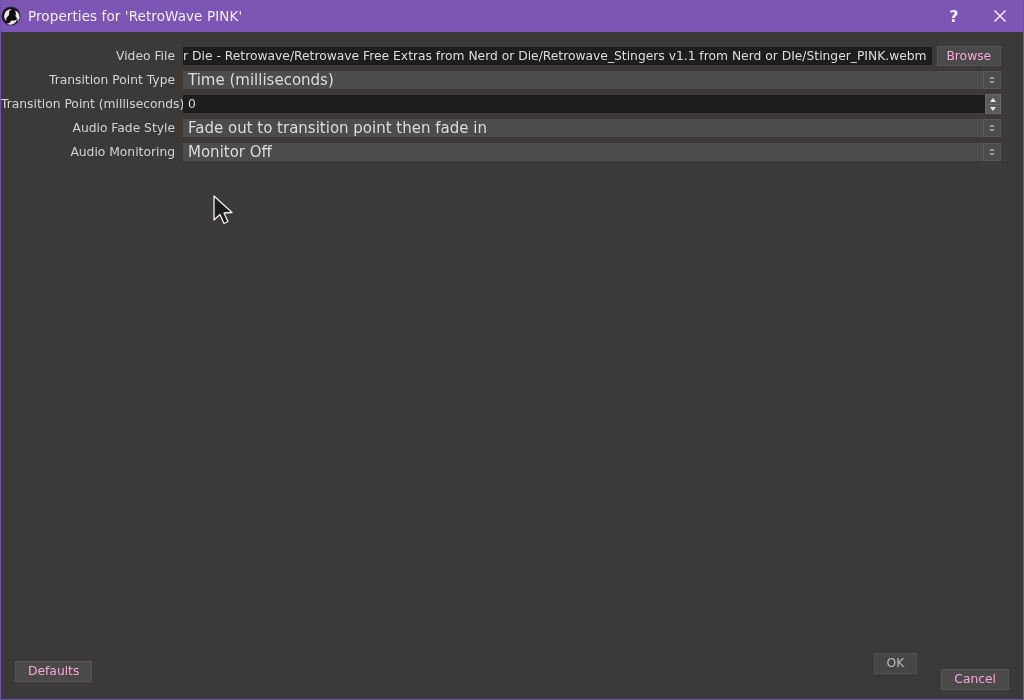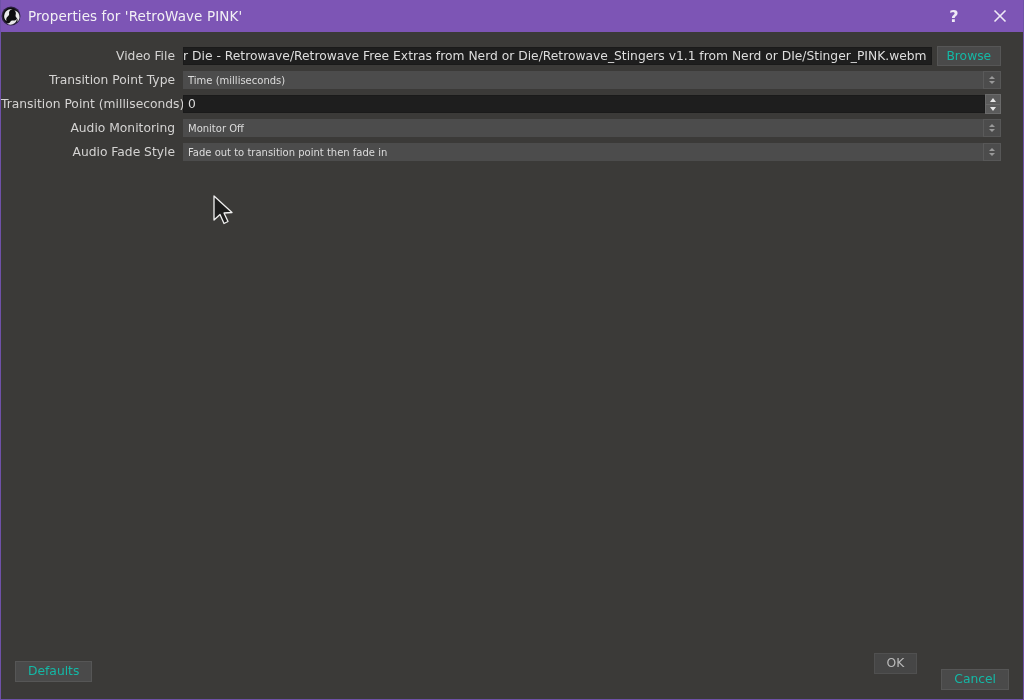--- a/index.html
+++ b/index.html
@@ -134,21 +134,21 @@
   .line-edit.ltr > span { unicode-bidi: normal; }
 
   
   .combo {
     flex: 1 1 auto;
     height: 18px;
     background: #4c4c4c;
     border: 1px solid #4c4c4c;
     box-sizing: border-box;
     color: #dcdcdc;
-    font-size: 10px;
+    font-size: 15px;
     display: flex;
     align-items: center;
     padding: 0 4px;
     overflow: hidden;
     white-space: nowrap;
     min-width: 0;
   }
 
   
   .combo-arrow {
@@ -200,21 +200,21 @@
     border-left: 3.5px solid transparent;
     border-right: 3.5px solid transparent;
   }
   .spin-arrows .chev.up { border-bottom: 4px solid #e6e6e6; }
   .spin-arrows .chev.down { border-top: 4px solid #e6e6e6; }
 
   
   .btn {
     background: #4a4a4a;
     border: 1px solid #565656;
-    color: #14b8a6;
+    color: #f9a8d4;
     font-size: 12.3px;
     height: 20px;
     padding: 0 12px;
     display: inline-flex;
     align-items: center;
     justify-content: center;
     box-sizing: border-box;
     cursor: default;
     white-space: nowrap;
   }
@@ -322,37 +322,37 @@
                 <span class="chev up"></span>
               </div>
             <div class="half">
                 <span class="chev down"></span>
               </div>
           </div>
         </div>
       </div>
 
       <div class="row">
-        <div class="lbl">Audio Monitoring</div>
+        <div class="lbl">Audio Fade Style</div>
         <div class="field-wrap">
           <div class="combo">
-            <span>Monitor Off</span>
+            <span>Fade out to transition point then fade in</span>
           </div>
           <div class="combo-arrow">
             <span class="chev up"></span>
             <span class="chev down"></span>
           </div>
         </div>
       </div>
 
       <div class="row">
-        <div class="lbl">Audio Fade Style</div>
+        <div class="lbl">Audio Monitoring</div>
         <div class="field-wrap">
           <div class="combo">
-            <span>Fade out to transition point then fade in</span>
+            <span>Monitor Off</span>
           </div>
           <div class="combo-arrow">
             <span class="chev up"></span>
             <span class="chev down"></span>
           </div>
         </div>
       </div>
 
     </div>
 

